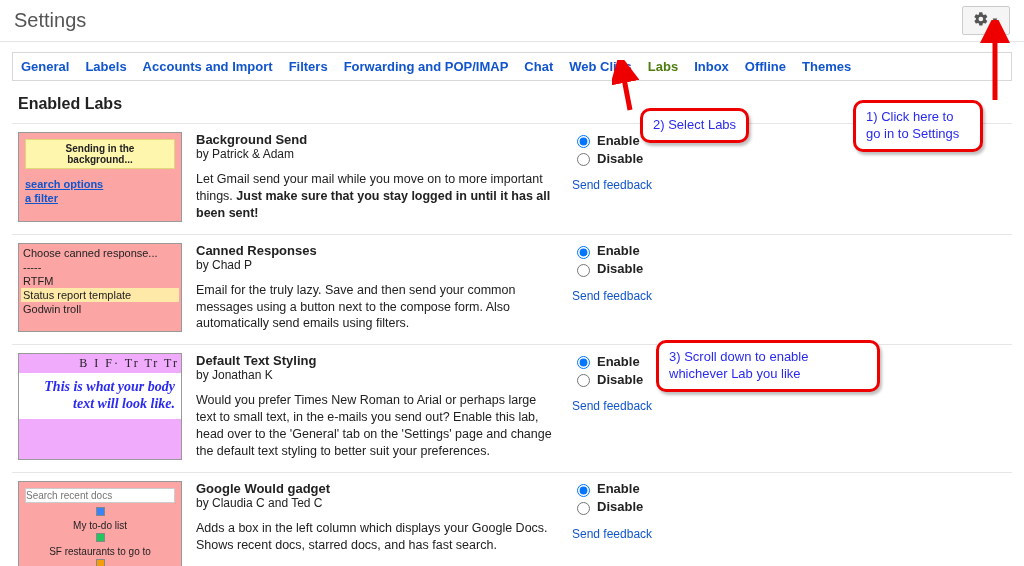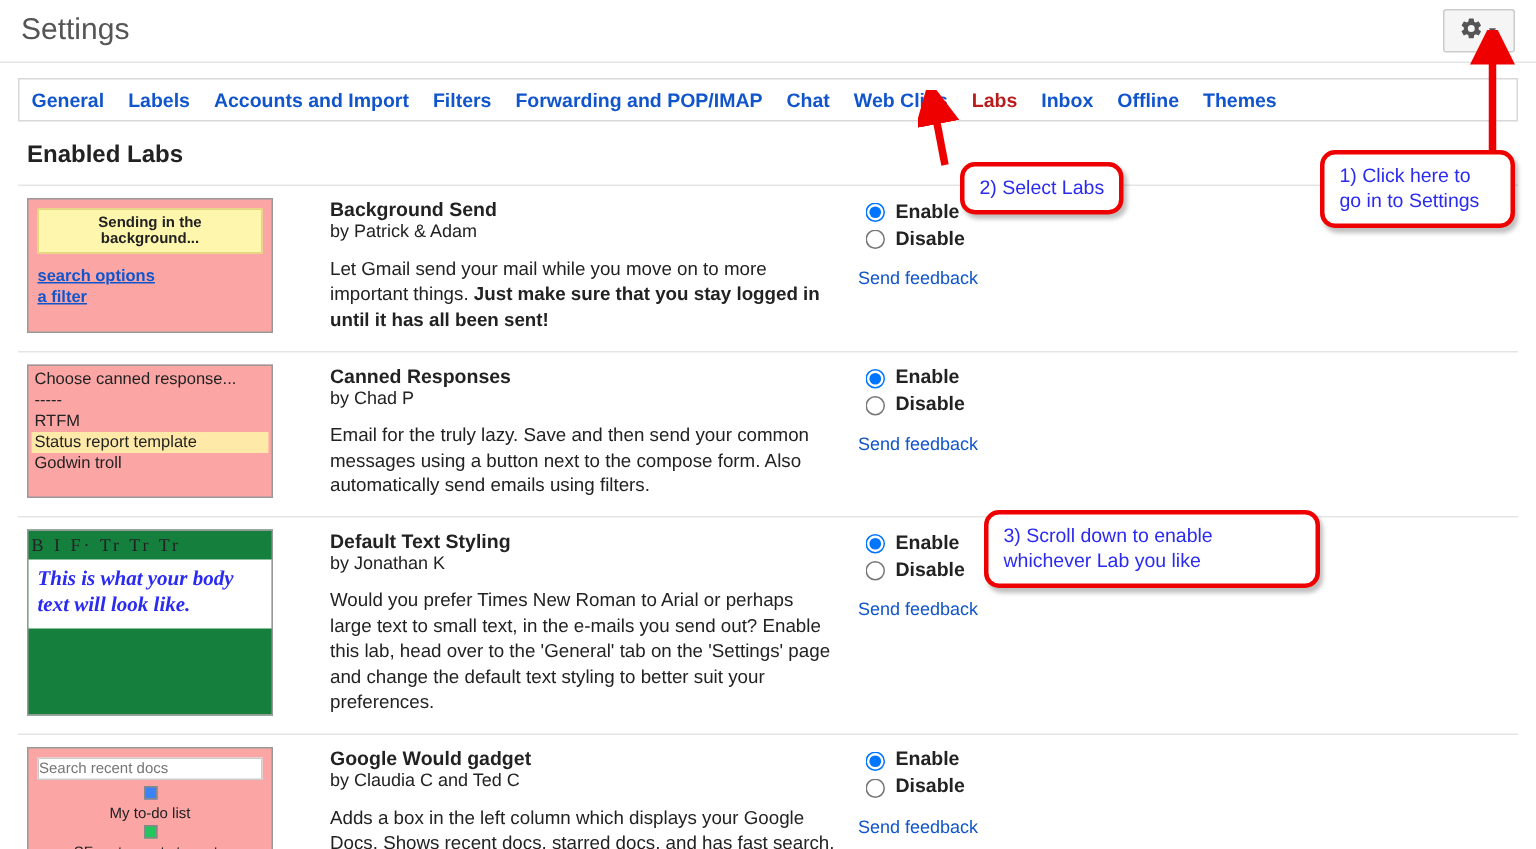--- a/index.html
+++ b/index.html
@@ -45,21 +45,21 @@
     padding: 6px 8px;
     border: 1px solid #d8d8d8;
     font-weight: bold;
     font-size: 13px;
   }
   .tab {
     color: #1155cc;
     cursor: pointer;
   }
   .tab.active {
-    color: #b91c1c;
+    color: #4d7c0f;
   }
   .section-title {
     font-weight: bold;
     font-size: 16px;
     padding: 14px 6px 10px 6px;
     color: #222;
   }
   .lab-row {
     display: flex;
     border-top: 1px solid #e5e5e5;
@@ -72,21 +72,20 @@
     border: 1px solid #999;
     background: #fca5a5;
     font-size: 10px;
     padding: 4px;
     min-height: 60px;
   }
   .lab-main {
     flex: 1;
     font-size: 13px;
     color: #222;
-    margin-left: 24px;
   }
   .lab-main .lab-title { font-weight: bold; }
   .lab-main .lab-author { font-size: 12px; color: #222; }
   .lab-main .lab-desc { margin-top: 10px; font-size: 12.5px; line-height: 1.35; }
   .lab-controls {
     flex: 0 0 120px;
     font-size: 13px;
   }
   .radio-row { display: flex; align-items: center; gap: 4px; margin-bottom: 2px; }
   .radio-row label { font-weight: bold; }
@@ -133,21 +132,22 @@
     font-weight: bold;
   }
   .thumb-canned-item {
     font-size: 11px;
     padding: 1px 2px;
   }
   .thumb-canned-item.sel {
     background: #ffe9a8;
   }
   .thumb-text-style {
-    background: #15803d;
+    background: #f0abfc;
+    text-align: right;
   }
   .thumb-toolbar {
     font-family: "Times New Roman", serif;
     font-size: 12px;
     padding: 2px;
     letter-spacing: 2px;
   }
   .thumb-body-preview {
     background: #fff;
     color: #2a2af0;
@@ -323,21 +323,21 @@
             <input type="radio" style="">
             <label>Disable</label>
           </div>
         <div class="feedback">Send feedback</div>
       </div>
       <div style="flex:0 0 300px"></div>
     </div>
 
   </div>
 
-  <div class="callout" style="top:100px; left:880px; width:130px;">
+  <div class="callout" style="top:100px; left:853px; width:130px;">
     <span>1) Click here to go in to Settings</span>
   </div>
   <div class="callout" style="top:108px; left:640px;">
     <span>2) Select Labs</span>
   </div>
   <div class="callout" style="top:340px; left:656px; width:224px;">
     <div>3) Scroll down to enable</div>
     <div>whichever Lab you like</div>
   </div>
 

